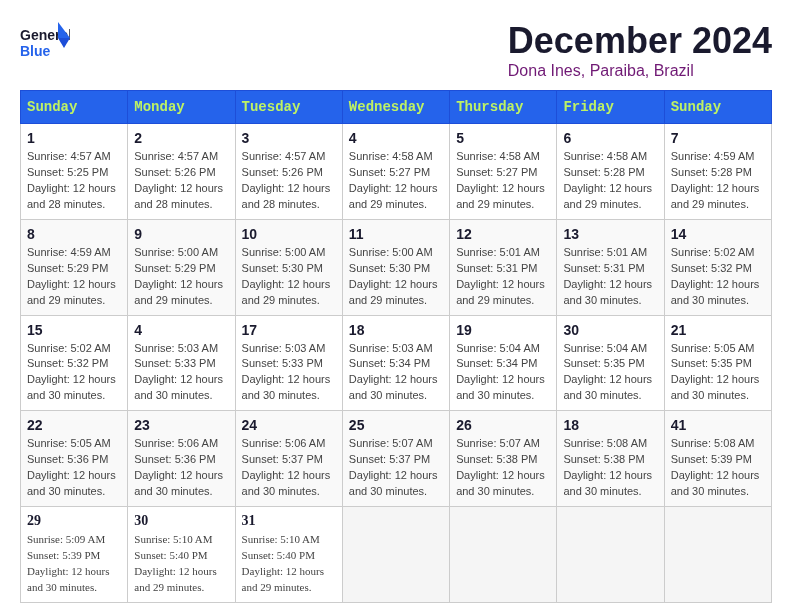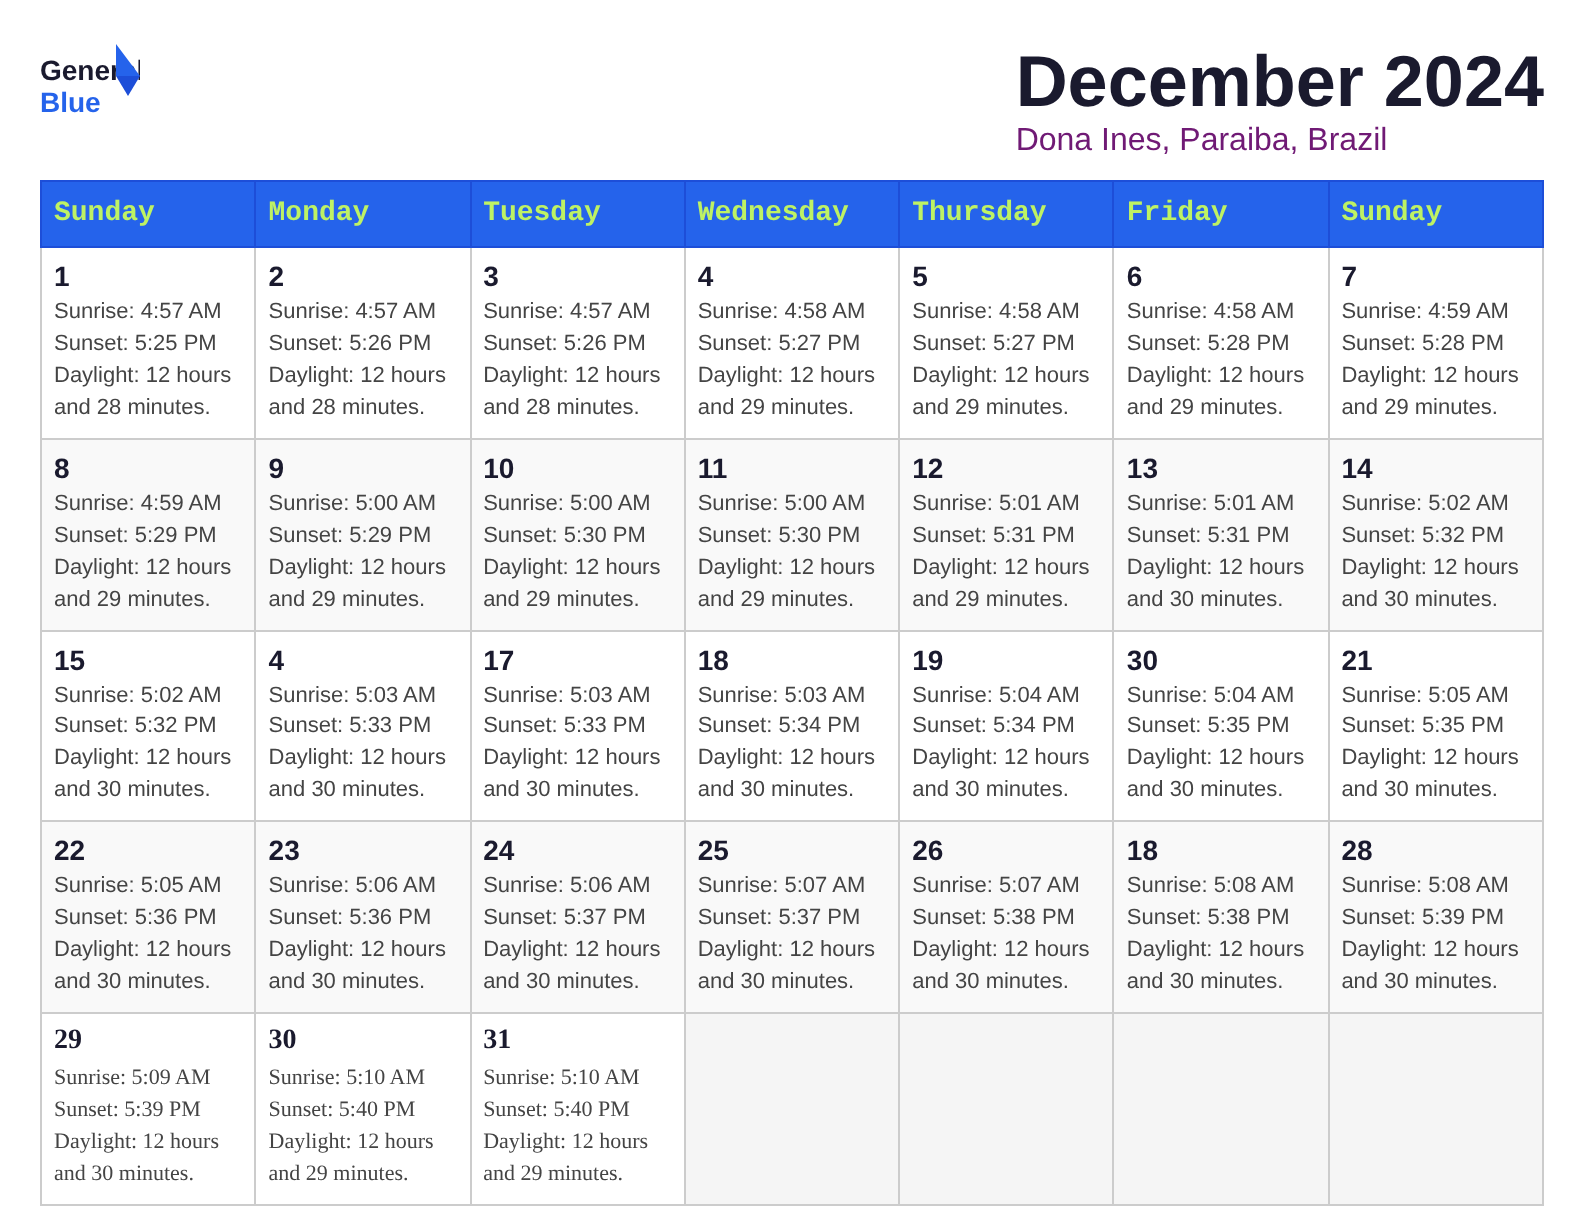--- a/index.html
+++ b/index.html
@@ -227,21 +227,21 @@
         </td>
         <td>
           <span class="day-number">26</span>
           <div class="day-info">Sunrise: 5:07 AM<br>Sunset: 5:38 PM<br>Daylight: 12 hours and 30 minutes.</div>
         </td>
         <td>
           <span class="day-number">18</span>
           <div class="day-info">Sunrise: 5:08 AM<br>Sunset: 5:38 PM<br>Daylight: 12 hours and 30 minutes.</div>
         </td>
         <td>
-          <span class="day-number">28</span>
+          <span class="day-number">41</span>
           <div class="day-info">Sunrise: 5:08 AM<br>Sunset: 5:39 PM<br>Daylight: 12 hours and 30 minutes.</div>
         </td>
       </tr>
       <tr class="last-row">
         <td>
           <span class="day-number">29</span>
           <div class="day-info">Sunrise: 5:09 AM<br>Sunset: 5:39 PM<br>Daylight: 12 hours and 30 minutes.</div>
         </td>
         <td>
           <span class="day-number">30</span>

